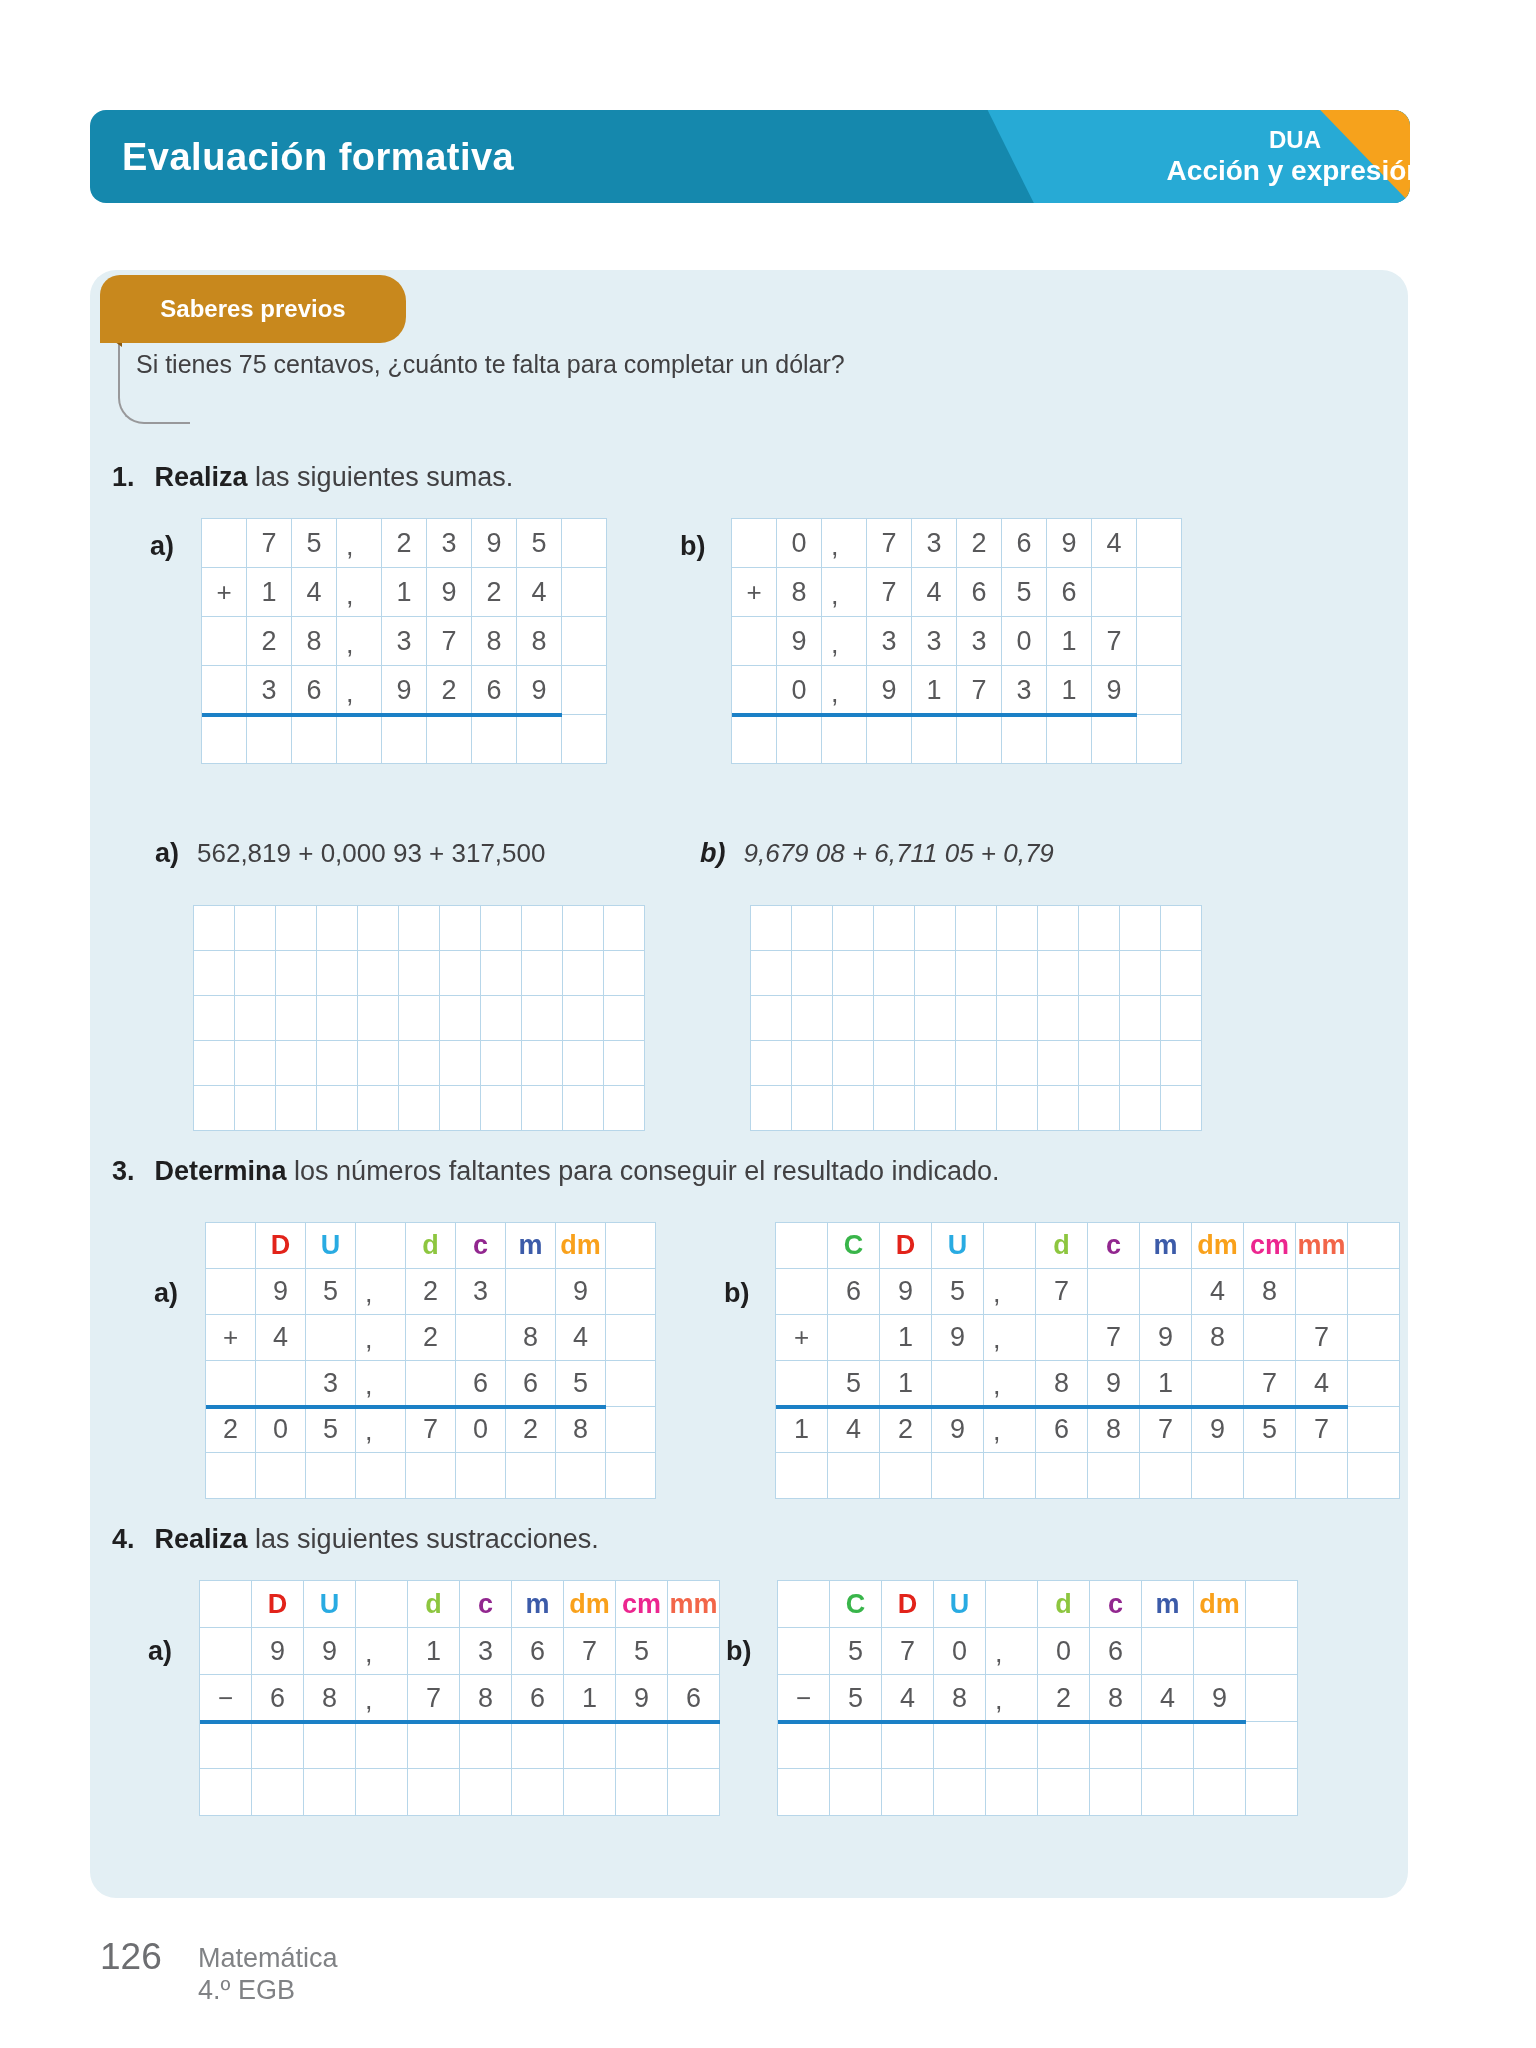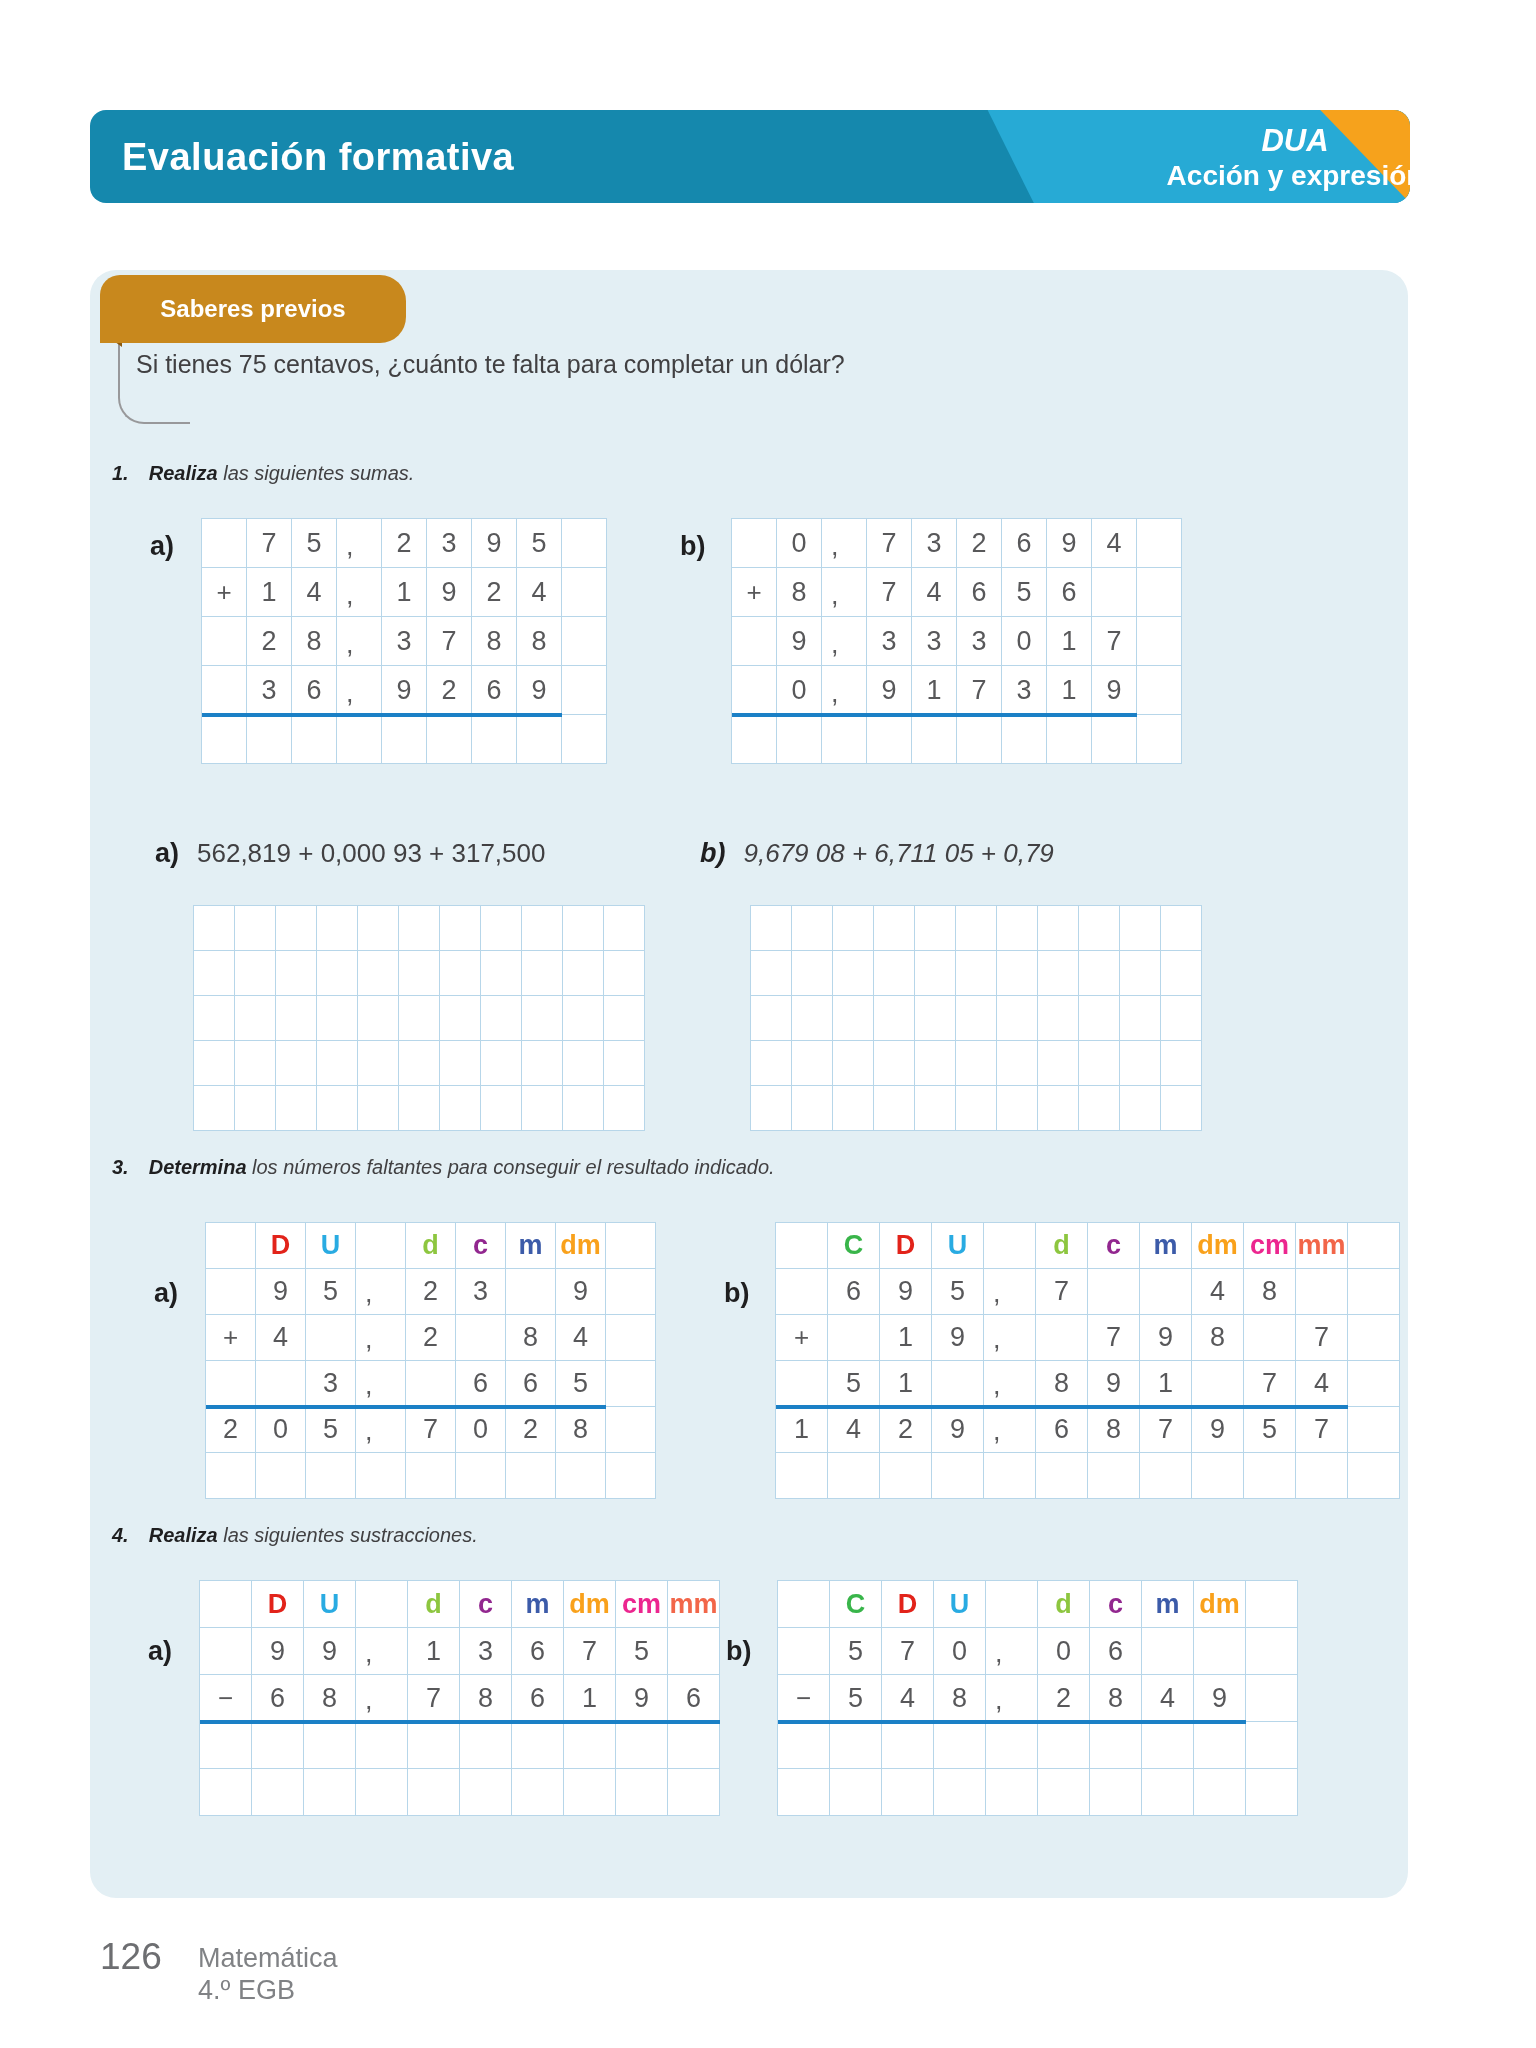--- a/index.html
+++ b/index.html
@@ -10,40 +10,40 @@
   .band{position:absolute;left:90px;top:110px;width:1320px;height:93px;
         background:var(--header_teal);border-radius:16px;overflow:hidden;}
   .band-light{position:absolute;inset:0;background:var(--header_light);
         clip-path:polygon(68% 0,100% 0,100% 100%,71.5% 100%);}
   .band-orange{position:absolute;inset:0;background:var(--header_orange);
         clip-path:polygon(93.2% 0,100% 0,100% 100%);}
   .band-title{position:absolute;left:32px;top:50%;transform:translateY(-50%);
         color:#fff;font-size:38px;font-weight:bold;letter-spacing:.5px;}
   .dua{position:absolute;left:1050px;width:310px;top:50%;transform:translateY(-50%);
         text-align:center;color:#fff;font-weight:bold;line-height:1.2;}
-  .dua-1{font-size:31px;font-style:italic;}
+  .dua-1{font-size:24px;}
   .dua-2{font-size:28px;}
 
   
   .panel{position:absolute;left:90px;top:270px;width:1318px;height:1628px;
         background:var(--panel_bg);border-radius:26px;}
 
   .pill{position:absolute;left:100px;top:275px;width:306px;height:68px;
         background:var(--pill_orange);border-radius:20px 26px 26px 0;
         color:#fff;font-weight:bold;font-size:24px;
         display:flex;align-items:center;justify-content:center;z-index:3;}
   .pill-fold{position:absolute;left:100px;top:331px;width:22px;height:16px;
         background:var(--pill_fold);clip-path:polygon(0 0,100% 0,100% 100%);z-index:2;}
   .bracket{position:absolute;left:118px;top:340px;width:70px;height:82px;
         border-left:2px solid #98989A;border-bottom:2px solid #98989A;
         border-bottom-left-radius:26px;}
   .question{position:absolute;left:136px;top:350px;font-size:25px;color:#414042;}
 
   
-  .ex{position:absolute;font-size:20px;color:#414042;font-style:italic;}
+  .ex{position:absolute;font-size:27px;color:#414042;}
   .ex .num{font-weight:bold;color:#1F1F20;margin-right:20px;}
   .ex .bld{font-weight:bold;color:#1F1F20;}
 
   .expr{position:absolute;font-size:26px;color:#414042;}
   .expr .lbl{font-weight:bold;color:#1F1F20;margin-right:18px;font-size:27px;}
 
   
   .grid{position:absolute;display:grid;gap:1px;background:var(--grid_border);
         border:1px solid var(--grid_border);}
   .cell{background:#fff;display:flex;align-items:center;justify-content:center;

